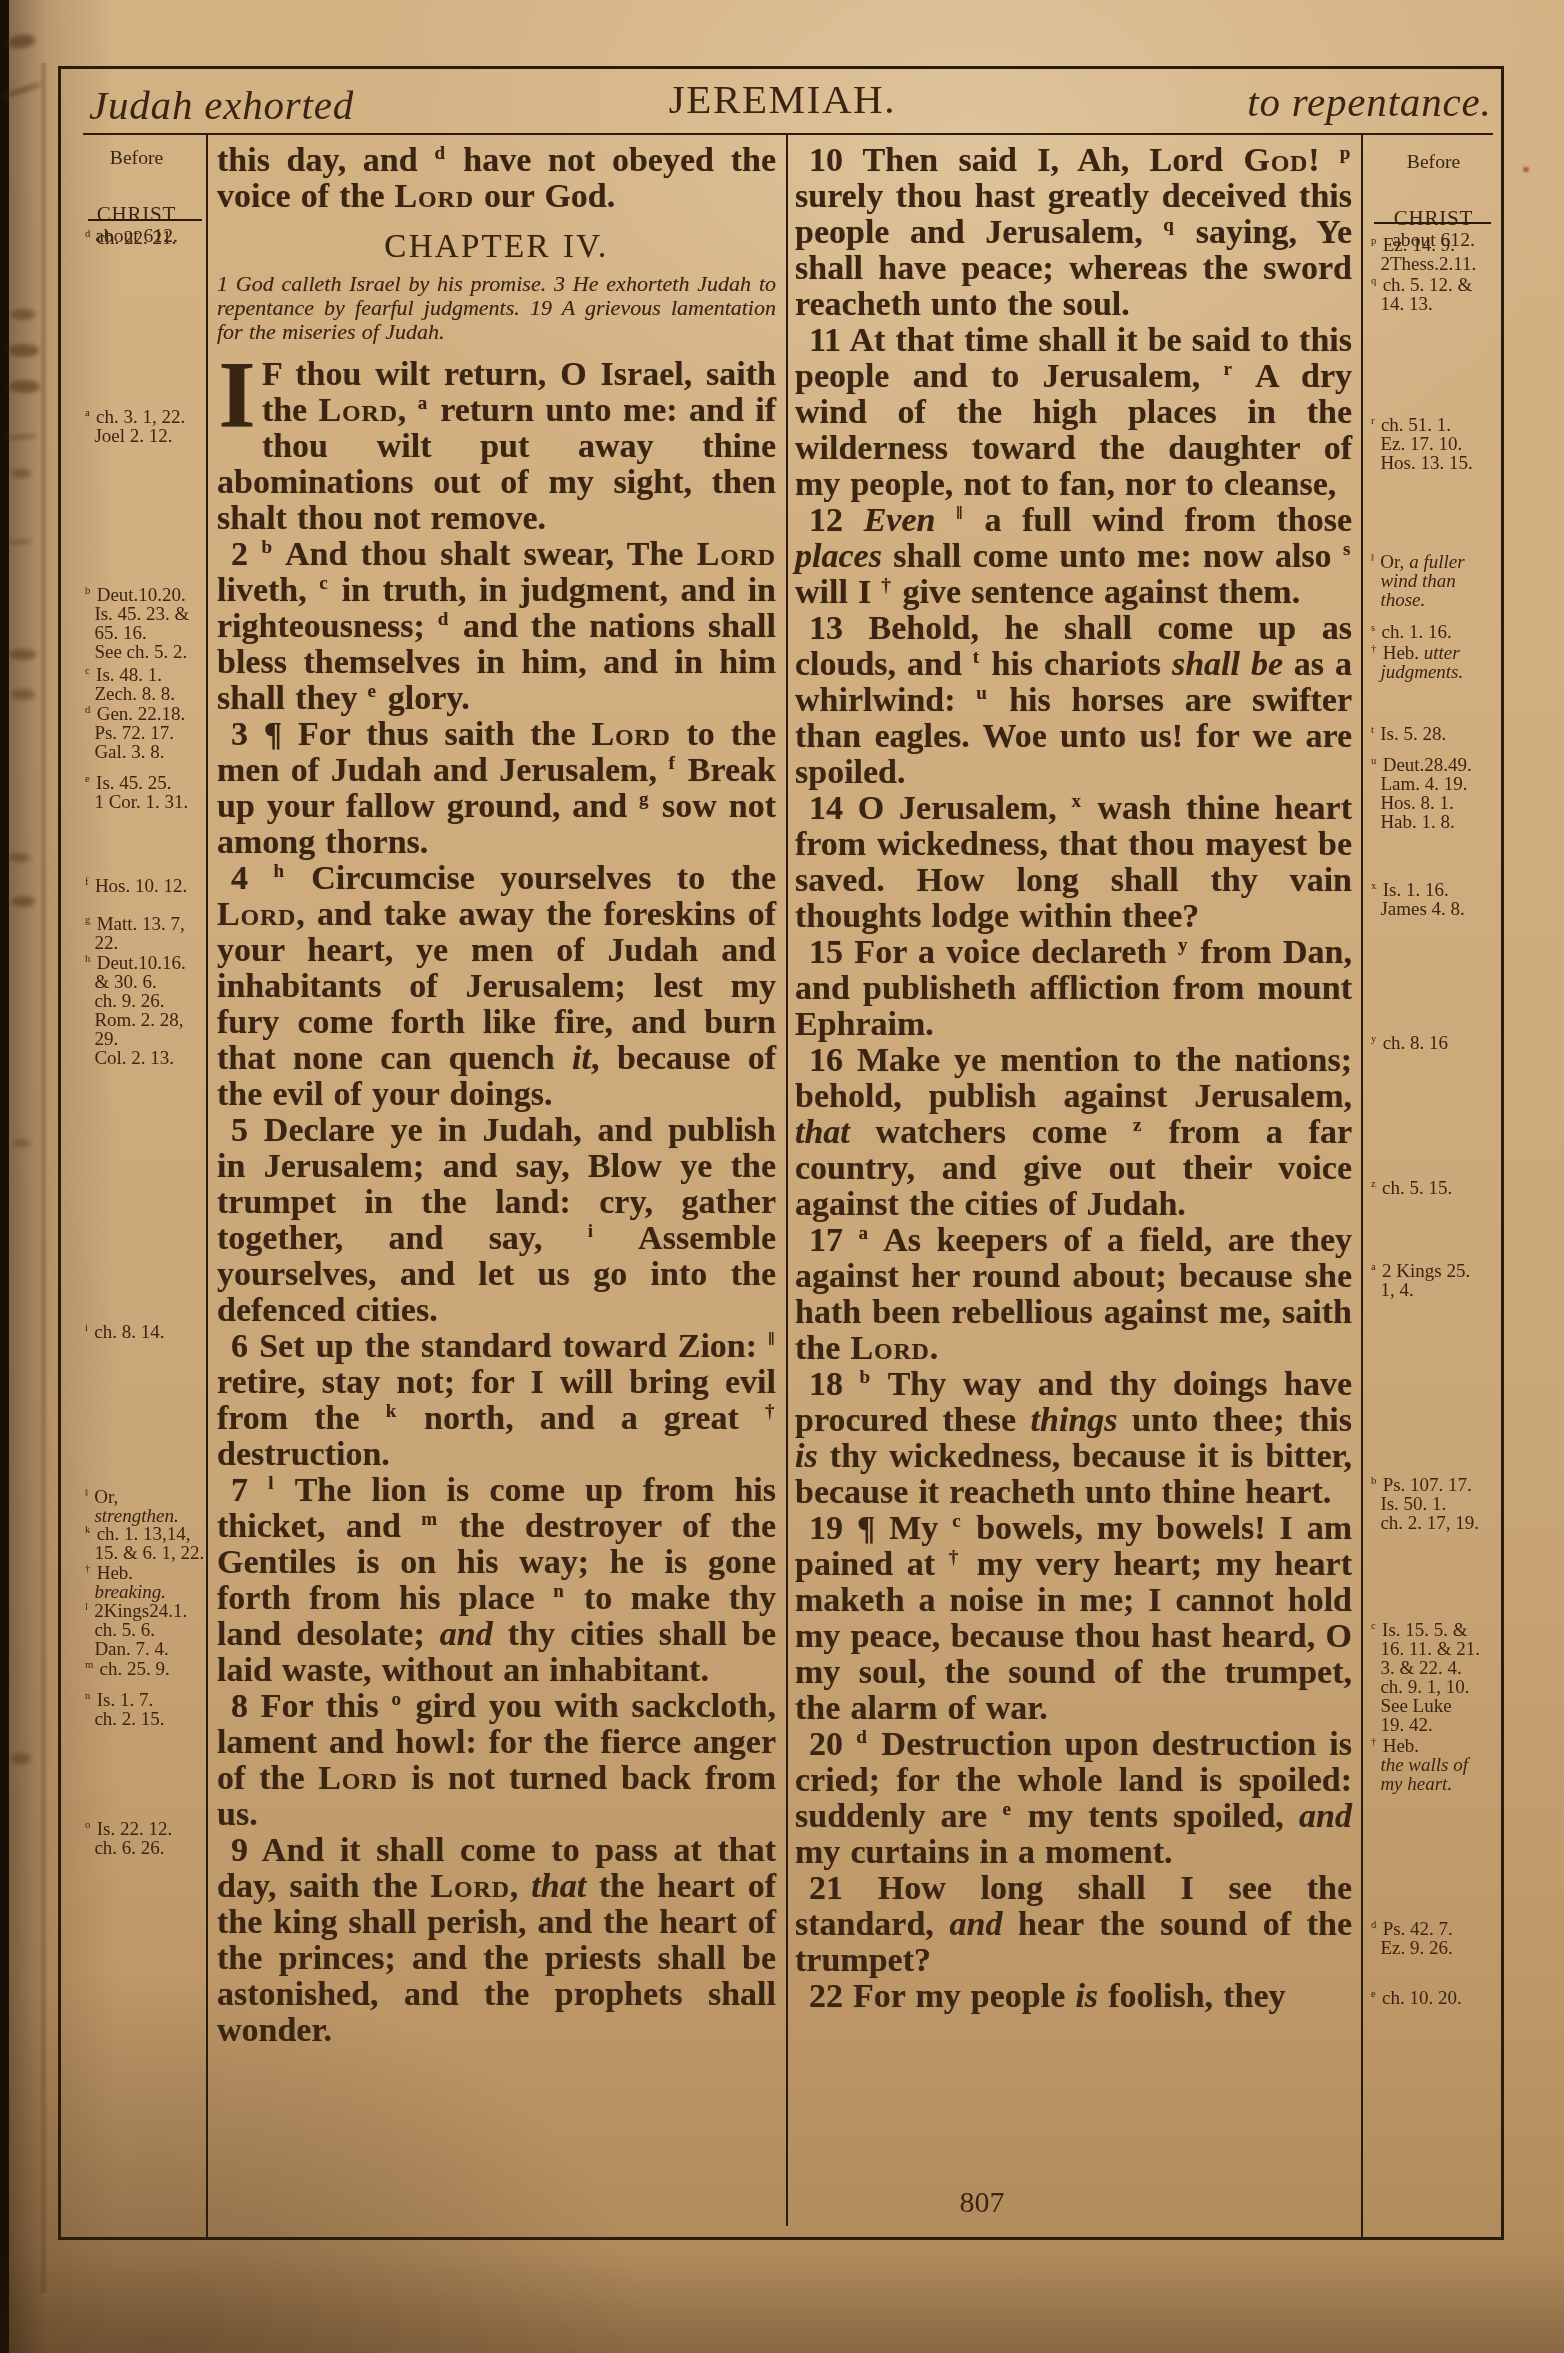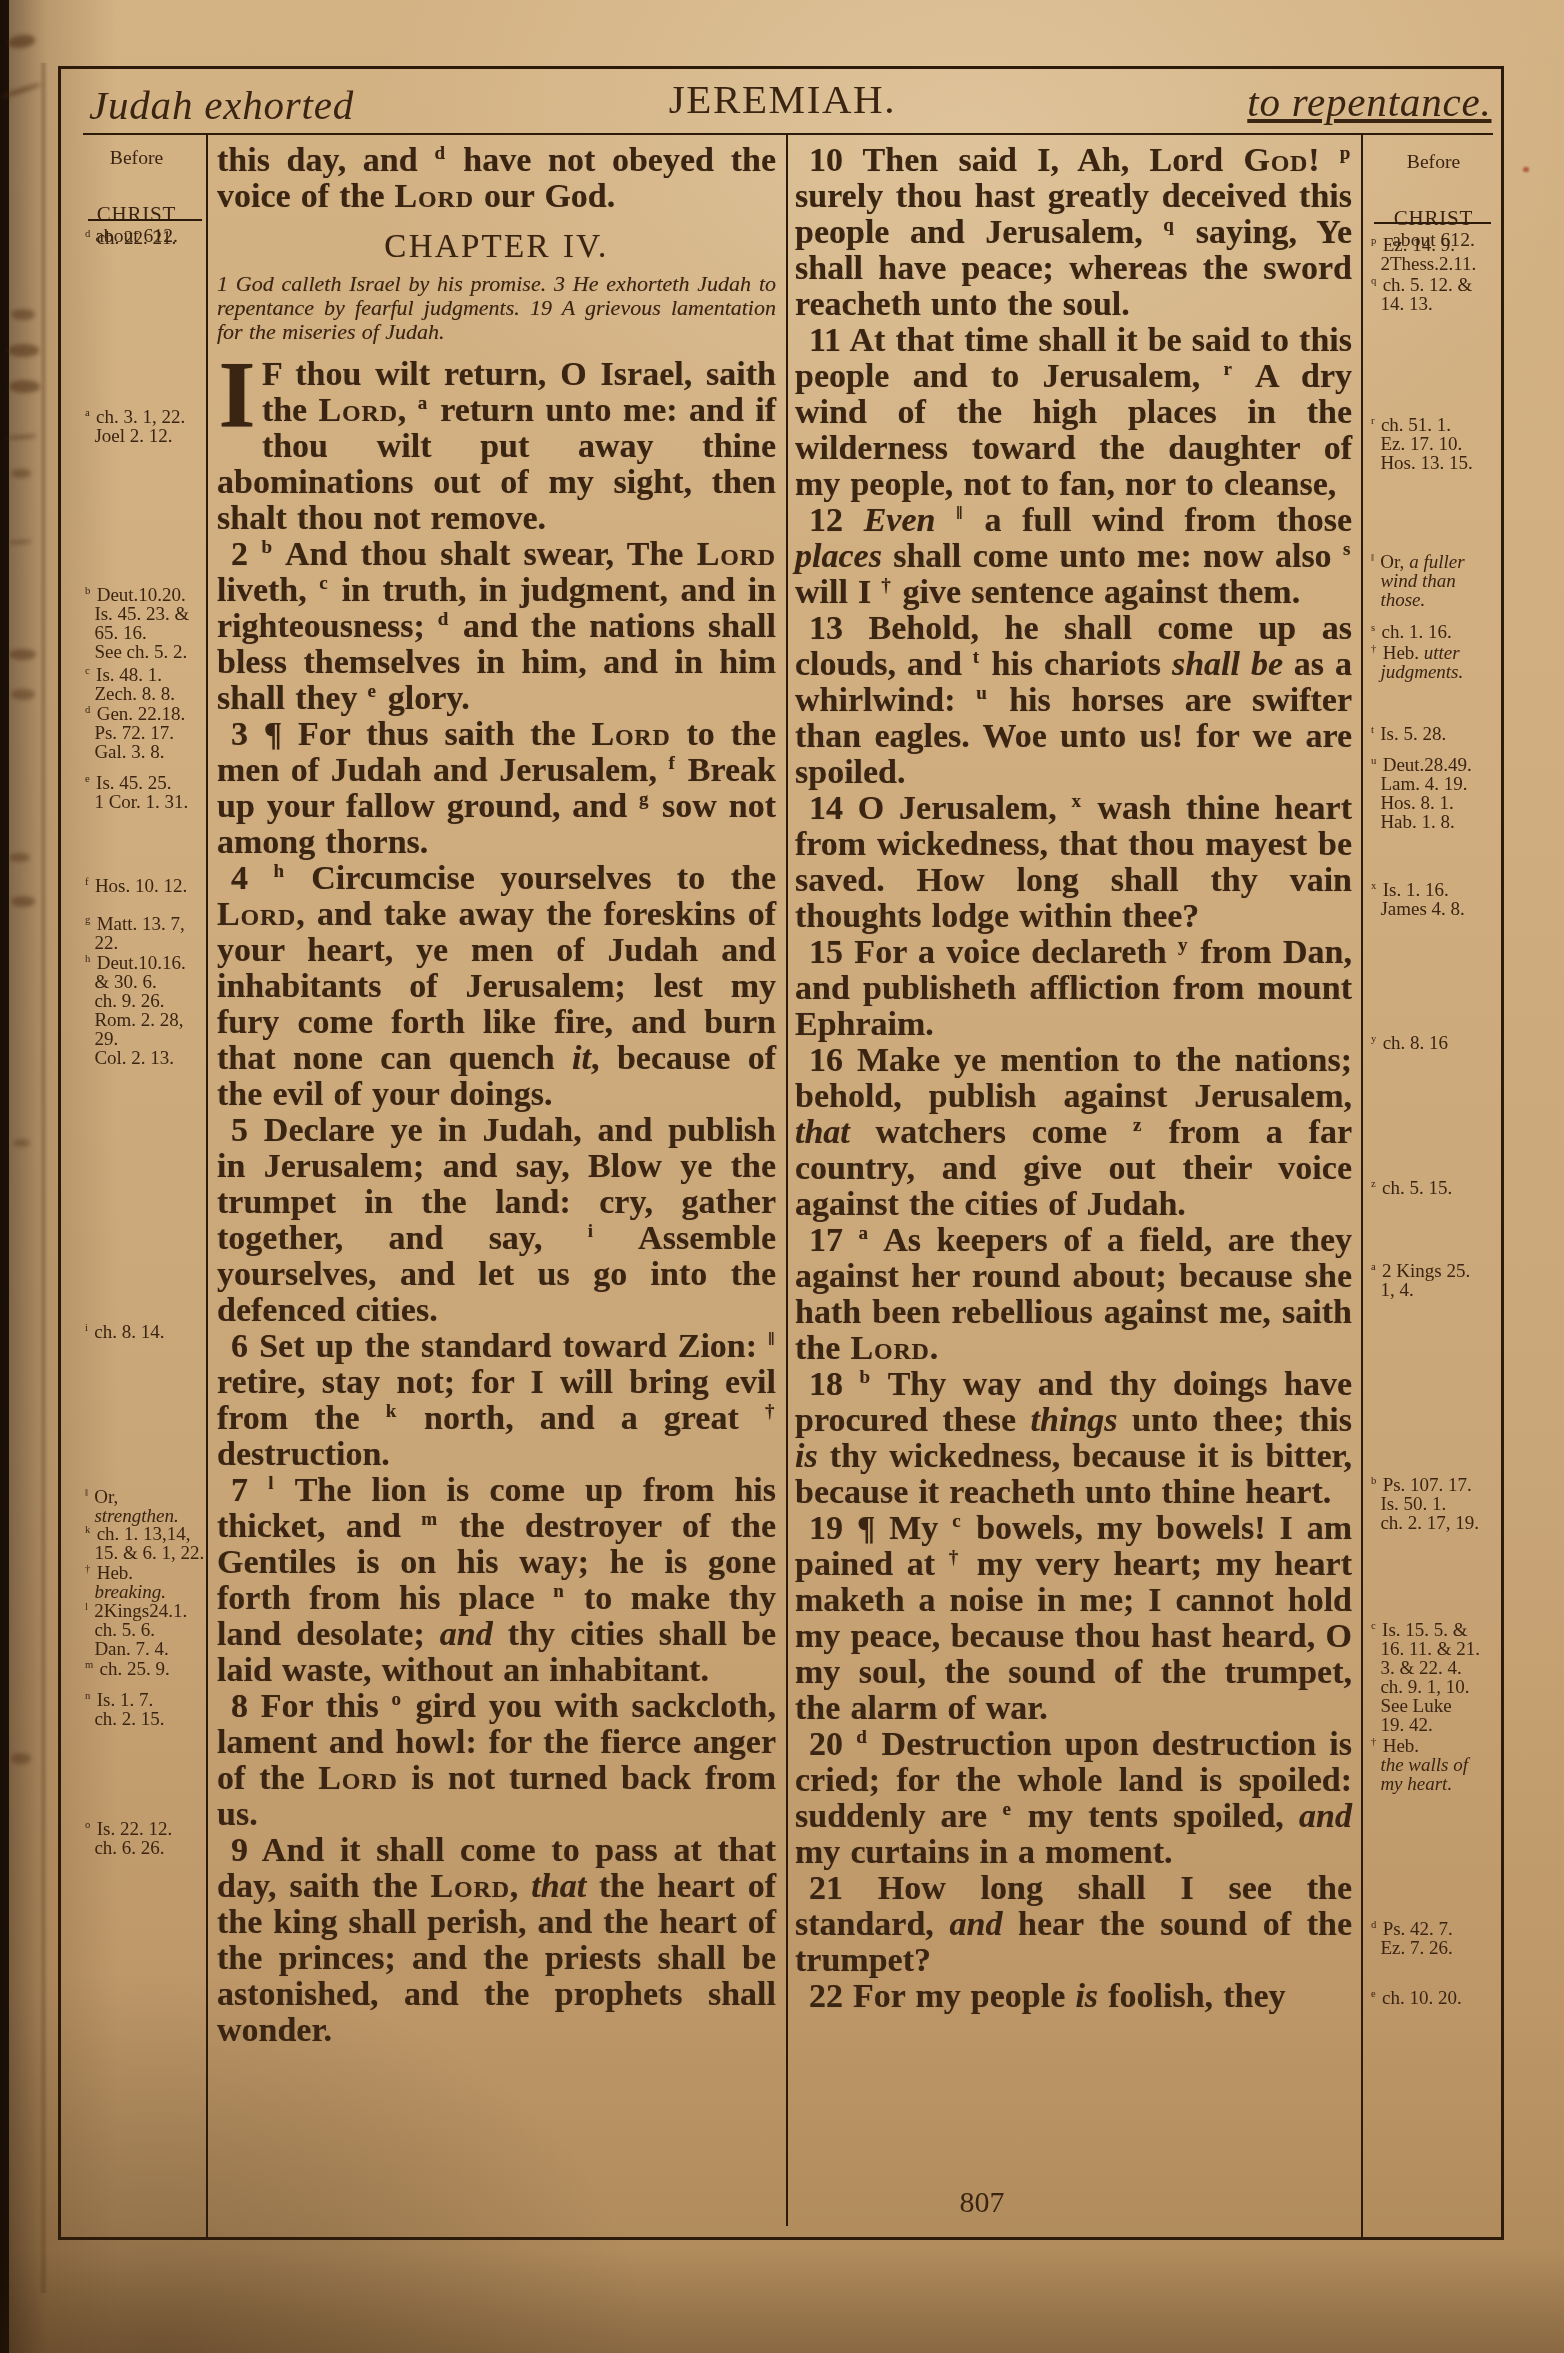--- a/index.html
+++ b/index.html
@@ -23,21 +23,21 @@
   .speck{position:absolute;width:5.5px;height:4.7px;border-radius:50%;background:#a23a2c;filter:blur(0.8px);opacity:.75;}
 
   .border-frame{position:absolute;left:58px;top:66px;width:1446px;height:2174px;
     box-sizing:border-box;border:3.1px solid #2c1a0b;}
   .hrule{position:absolute;background:#2c1a0b;height:2.3px;}
   .vrule{position:absolute;background:#2c1a0b;width:2.3px;}
 
   .running-head{position:absolute;top:75px;left:61px;width:1443px;height:50px;}
   .rh-left{position:absolute;left:28px;top:6px;font-style:italic;font-size:41px;letter-spacing:0.8px;}
   .rh-center{position:absolute;left:0;right:0;text-align:center;top:0;font-size:41px;letter-spacing:1.6px;}
-  .rh-right{position:absolute;right:12.5px;top:3.1px;font-style:italic;font-size:41px;letter-spacing:0.8px;text-decoration:underline;}
+  .rh-right{position:absolute;right:12.5px;top:3.1px;font-style:italic;font-size:41px;letter-spacing:0.8px;}
 
   .bc{position:absolute;text-align:center;font-size:19.6px;line-height:21px;}
   .bc .l2{font-size:21px;letter-spacing:0.8px;margin-top:36px;}
   .bc-left{left:66px;top:147px;width:141px;}
   .bc-right{left:1368px;top:151px;width:131px;}
 
   .mnotes{position:absolute;top:0;height:2354px;font-size:19px;line-height:19px;}
   .mnotes-left{left:85px;width:121px;}
   .mnotes-right{left:1371px;width:130px;}
   .mnote{position:absolute;left:0;width:100%;}
@@ -247,21 +247,21 @@
         <div class="nline">See Luke</div>
         <div class="nline">19. 42.</div>
       </div>
       <div class="mnote" style="top: 1736px;">
         <div class="nline"><sup class="ref">†</sup> Heb.</div>
         <div class="nline"><em>the walls of</em></div>
         <div class="nline"><em>my heart.</em></div>
       </div>
       <div class="mnote" style="top: 1919px;">
         <div class="nline"><sup class="ref">d</sup> Ps. 42. 7.</div>
-        <div class="nline">Ez. 7. 26.</div>
+        <div class="nline">Ez. 9. 26.</div>
       </div>
       <div class="mnote" style="top: 1988px;">
         <div class="nline"><sup class="ref">e</sup> ch. 10. 20.</div>
       </div>
     </div>
 
   <div class="text-col text-left">
     <p class="verse intro">this day, and <sup class="ref">d</sup> have not obeyed the voice of the <span class="sc">Lord</span> our God.</p>
     <h2 class="chapter">CHAPTER IV.</h2>
     <p class="summary">1 God calleth Israel by his promise. 3 He exhorteth Judah to repentance by fearful judgments. 19 A grievous lamentation for the miseries of Judah.</p>

